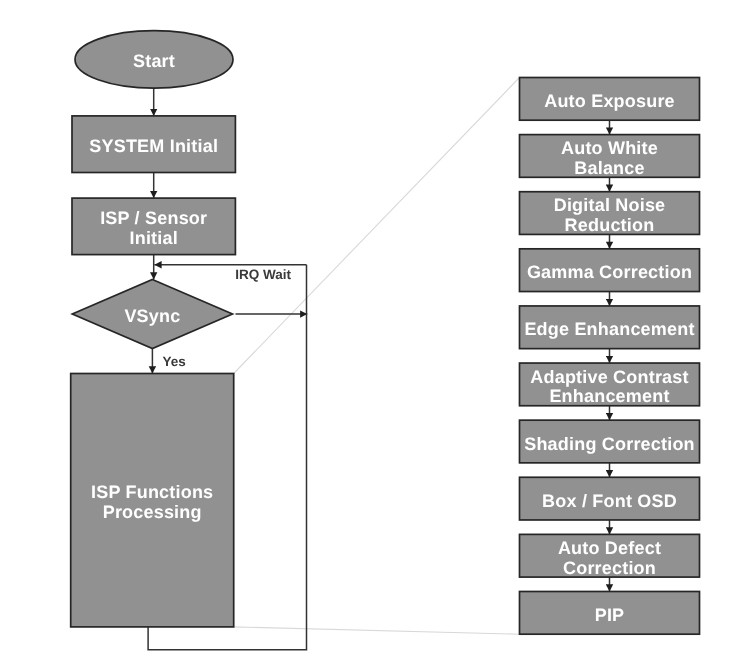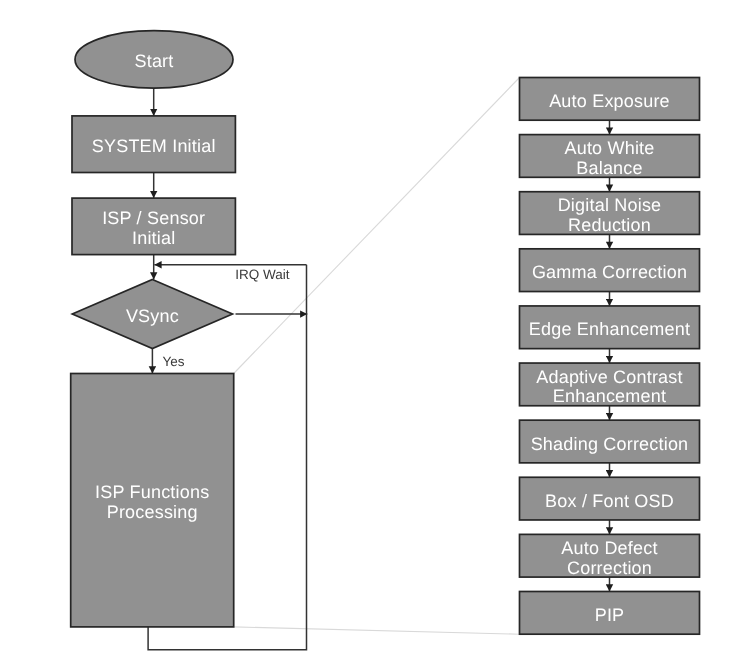--- a/index.html
+++ b/index.html
@@ -1,18 +1,18 @@
 <!DOCTYPE html>
 <html><head>
 <meta charset="utf-8">
 <style>
   html,body{margin:0;padding:0;}
   body{width:738px;height:664px;background:#ffffff;overflow:hidden;
        font-family:"Liberation Sans",sans-serif;-webkit-font-smoothing:antialiased;text-rendering:geometricPrecision;}
-  #stage{position:relative;width:738px;height:664px;background:#ffffff;}
+  #stage{position:relative;width:738px;height:664px;background:#ffffff;font-weight:bold;}
   svg#sheet{position:absolute;left:0;top:0;width:738px;height:664px;display:block;}
   .nodefill{fill:#919191;stroke:#262626;stroke-width:1.7;}
   .nlabel{fill:#ffffff;text-anchor:middle;font-family:"Liberation Sans",sans-serif;
           font-size:18px;letter-spacing:0.2px;}
   .nlabel.small{font-size:18px;}
   .elabel{fill:#3a3a3a;font-family:"Liberation Sans",sans-serif;font-size:13.5px;}
   .conn{stroke:#333333;stroke-width:1.5;fill:none;}
   .faint{stroke:#d9d9d9;stroke-width:1.1;fill:none;}
   .grayaa{filter:opacity(1);}
 </style>

